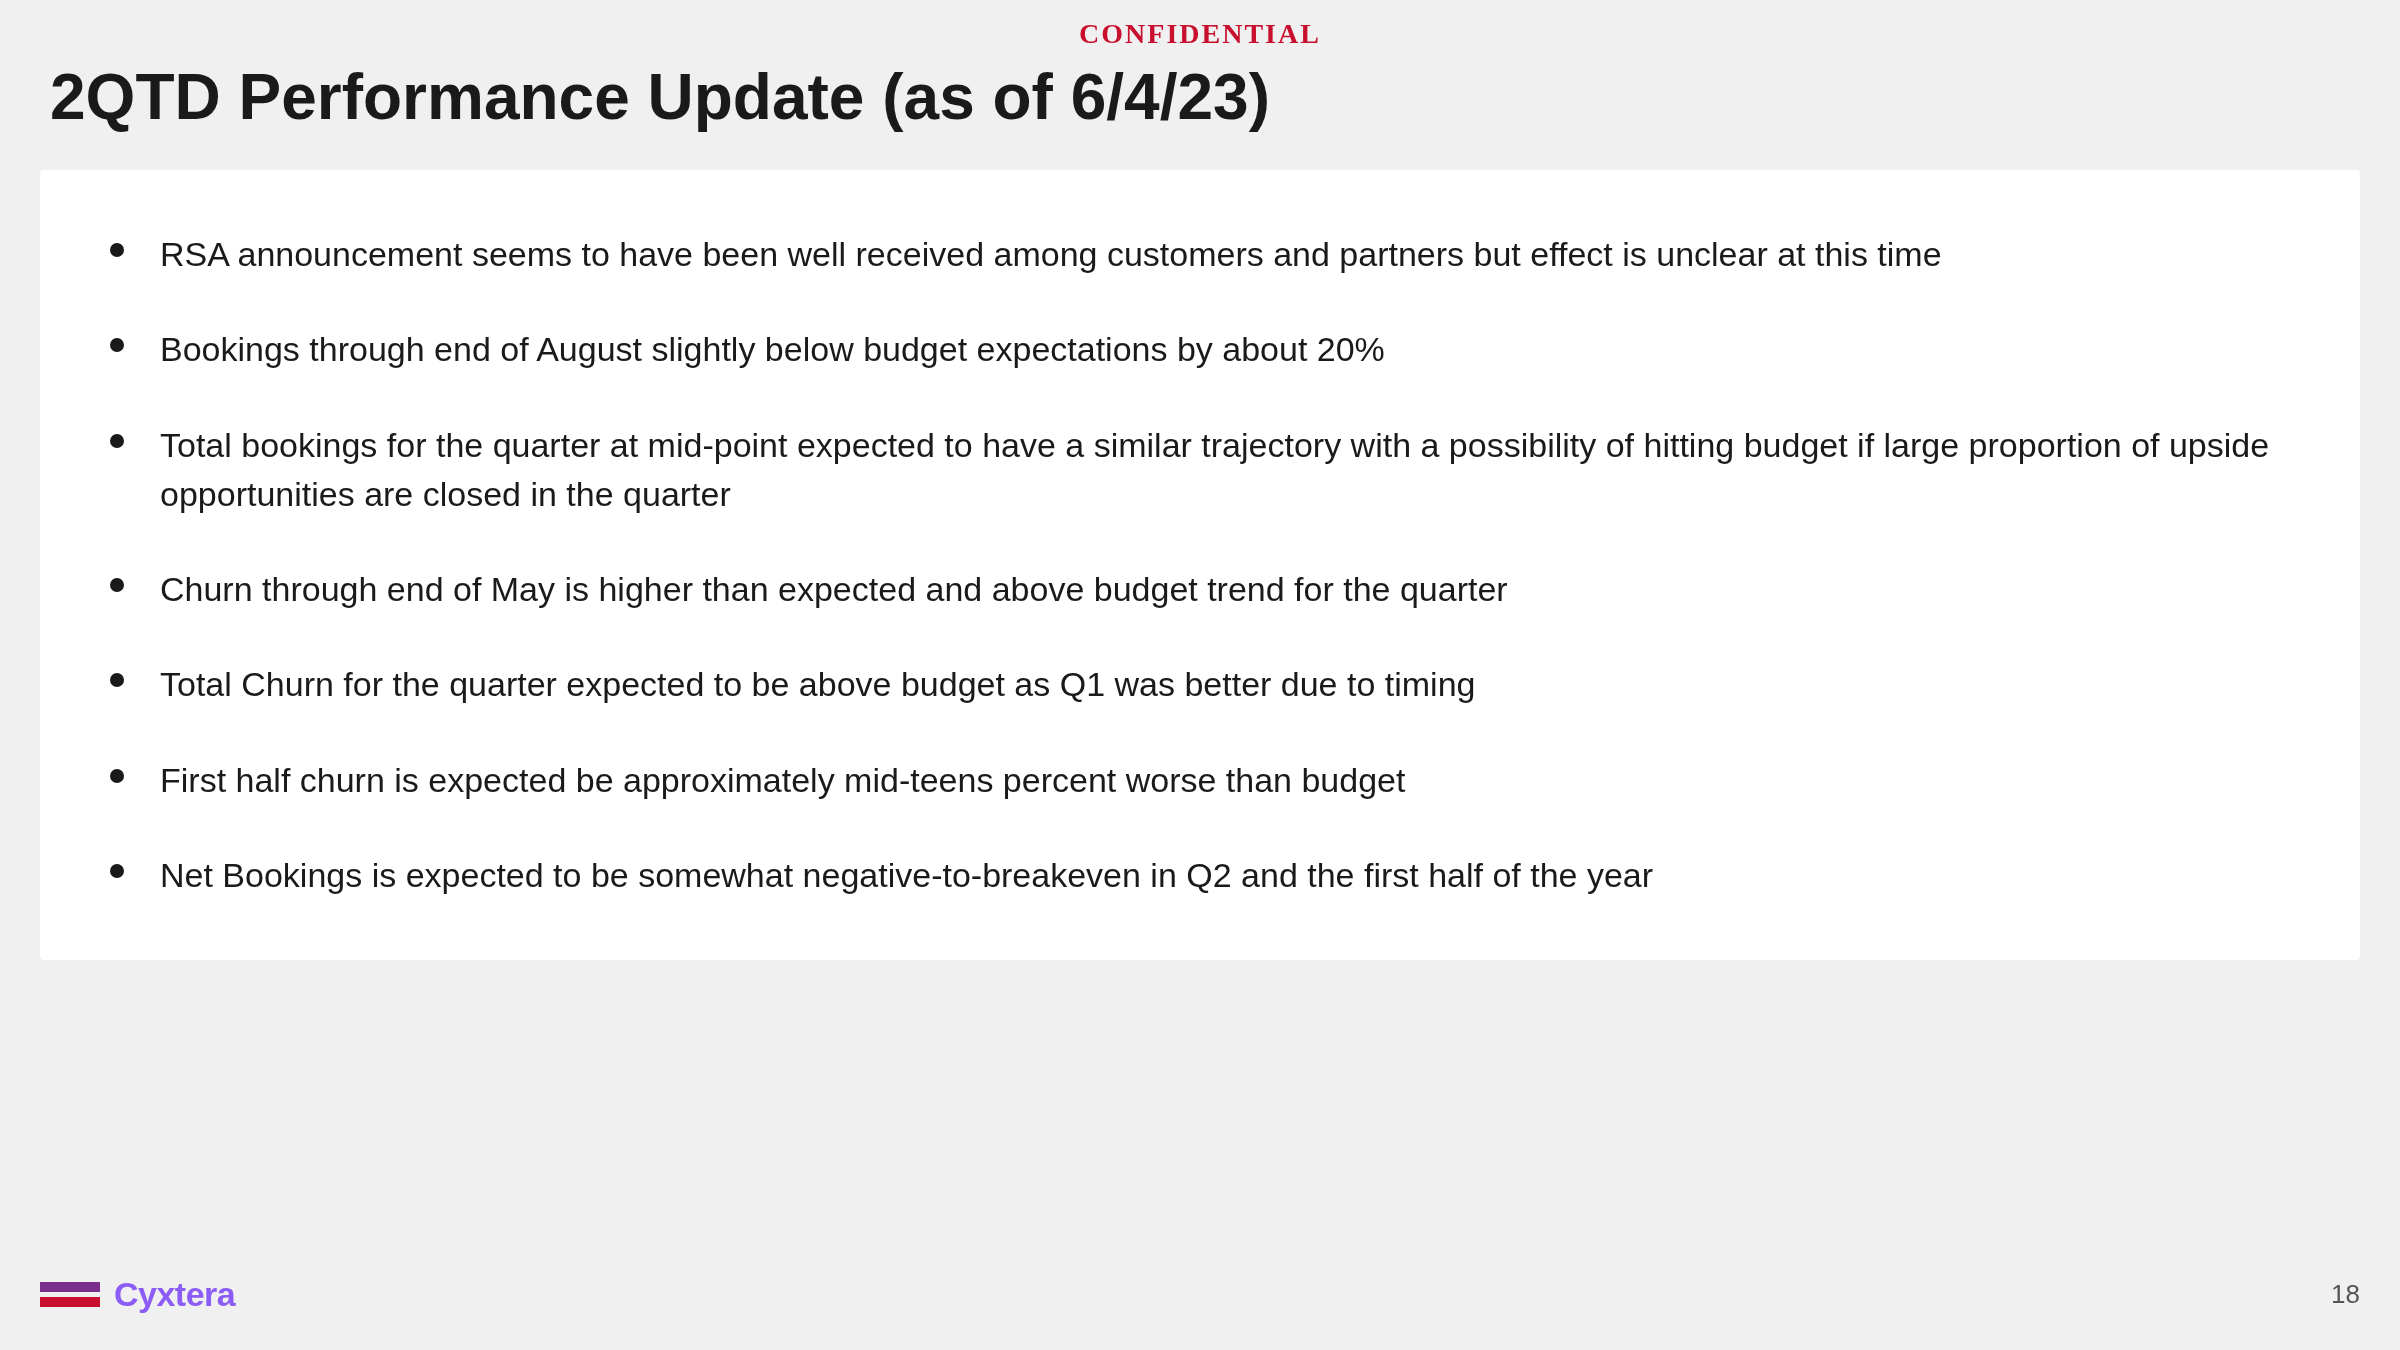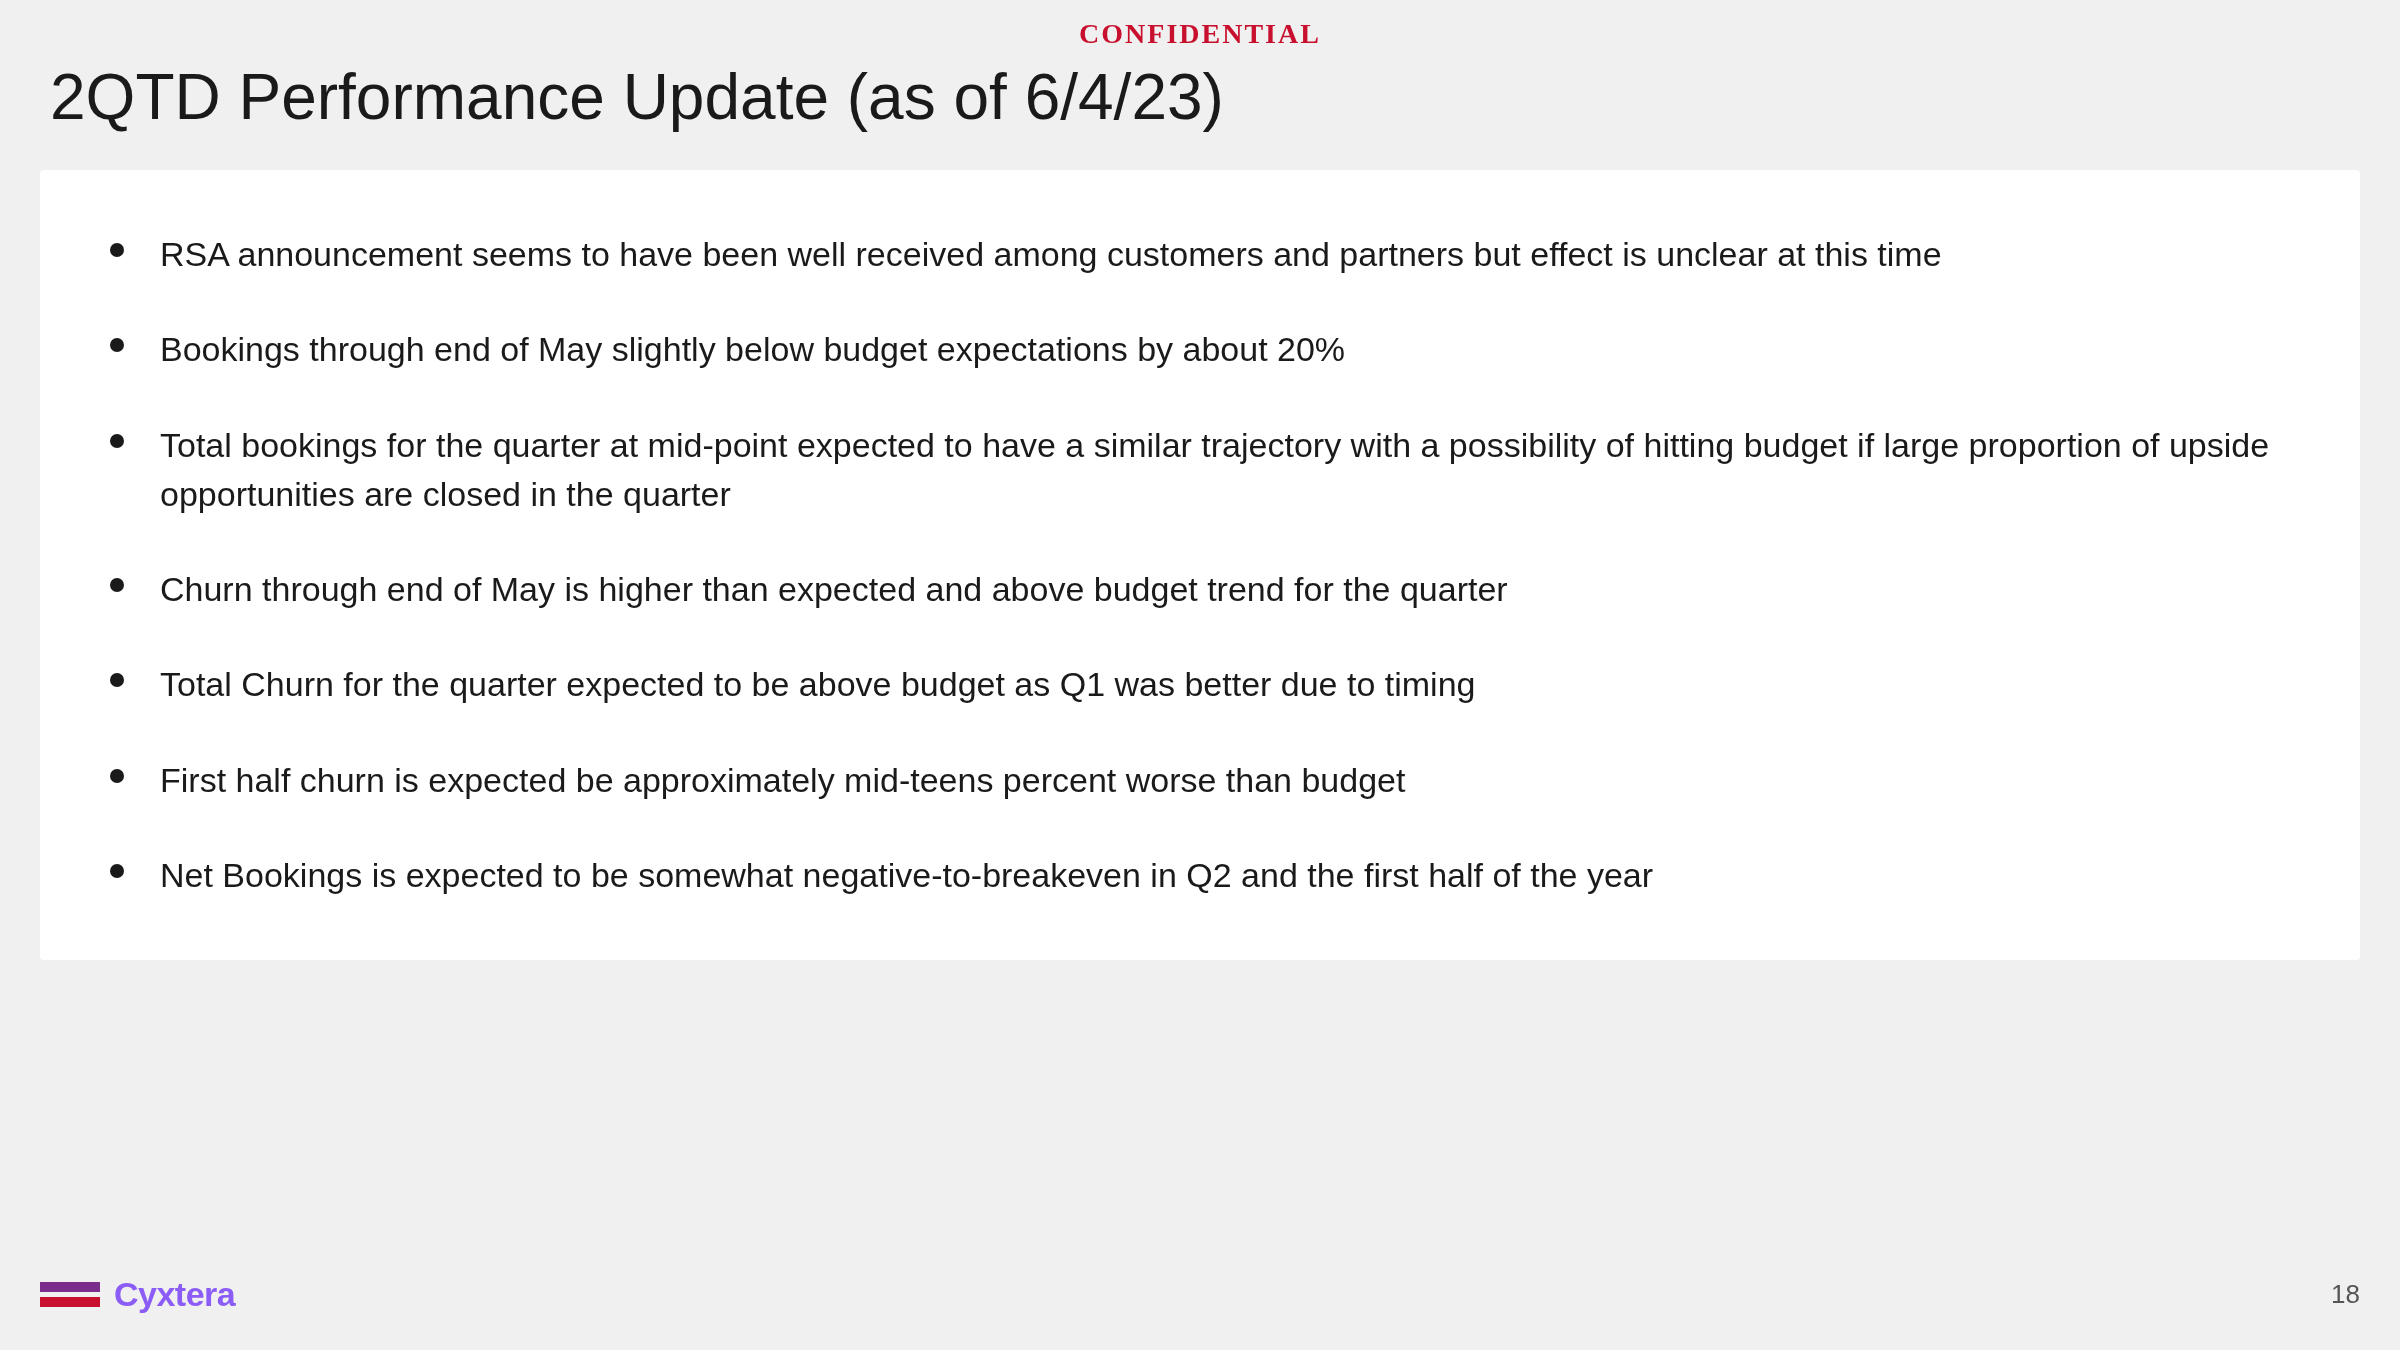--- a/index.html
+++ b/index.html
@@ -29,21 +29,21 @@
       font-size: 28px;
       letter-spacing: 2px;
     }
 
     .page-wrapper {
       padding: 0 40px 40px 40px;
     }
 
     .page-title {
       font-size: 64px;
-      font-weight: normal;
+      font-weight: bold;
       color: #1a1a1a;
       margin-bottom: 36px;
       padding-left: 10px;
     }
 
     .content-card {
       background: #ffffff;
       border-radius: 4px;
       padding: 60px 70px;
       margin: 0 0 40px 0;
@@ -139,21 +139,21 @@
   <h1 class="page-title">2QTD Performance Update (as of 6/4/23)</h1>
 
   <div class="content-card">
     <ul class="bullet-list" id="bullet-list">
     <li>
           <span class="bullet-dot"></span>
           <span class="bullet-text">RSA announcement seems to have been well received among customers and partners but effect is unclear at this time</span>
         </li>
         <li>
           <span class="bullet-dot"></span>
-          <span class="bullet-text">Bookings through end of May slightly below budget expectations by about 20%</span>
+          <span class="bullet-text">Bookings through end of August slightly below budget expectations by about 20%</span>
         </li>
         <li>
           <span class="bullet-dot"></span>
           <span class="bullet-text">Total bookings for the quarter at mid-point expected to have a similar trajectory with a possibility of hitting budget if large proportion of upside opportunities are closed in the quarter</span>
         </li>
         <li>
           <span class="bullet-dot"></span>
           <span class="bullet-text">Churn through end of May is higher than expected and above budget trend for the quarter</span>
         </li>
         <li>

